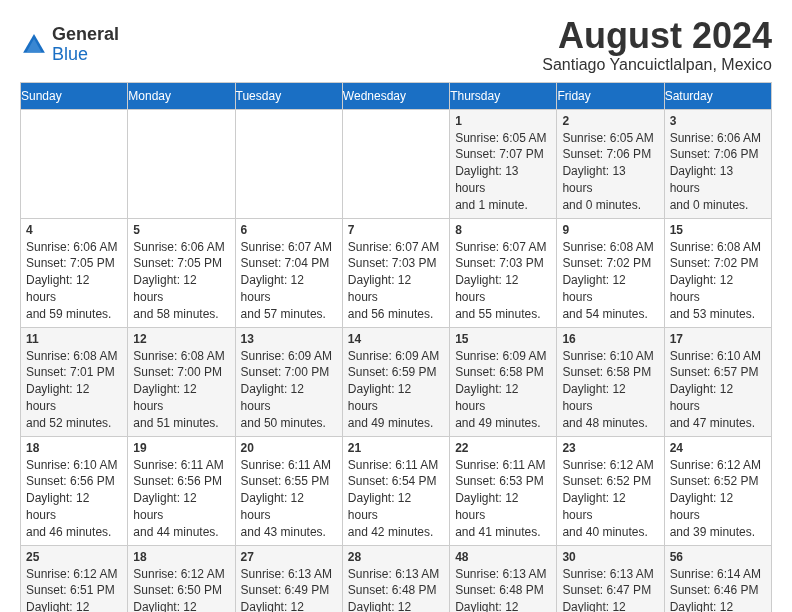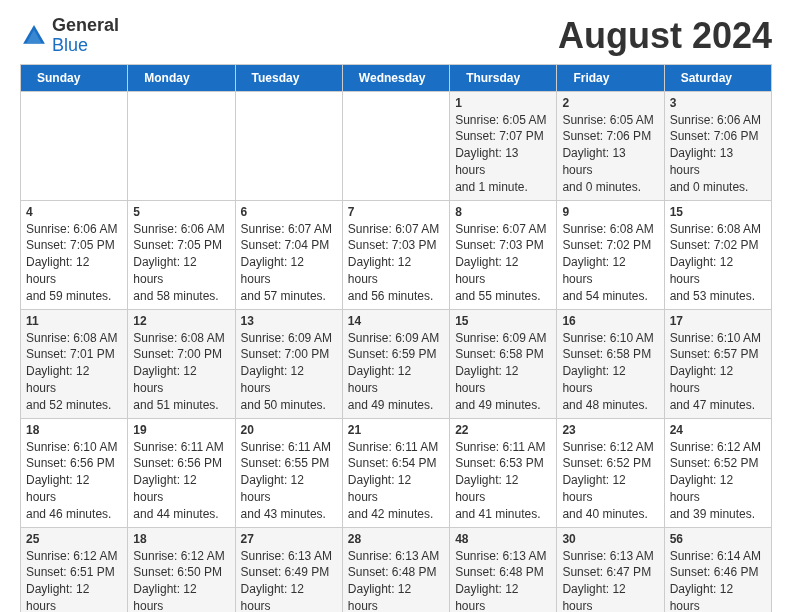--- a/index.html
+++ b/index.html
@@ -56,22 +56,22 @@
     }
     table {
       width: 100%;
       border-collapse: collapse;
       table-layout: fixed;
     }
     thead tr th {
       background-color: #1a6fc4;
       color: #fff;
       font-size: 12px;
-      font-weight: bold;
-      padding: 6px 16px;
+      font-weight: normal;
+      padding: 6px 0;
       text-align: left;
       border: 1px solid #ccc;
     }
     tbody tr td {
       vertical-align: top;
       border: 1px solid #ccc;
       padding: 4px 5px;
       font-size: 10.5px;
       color: #333;
       height: 88px;
@@ -107,20 +107,21 @@
       <polygon points="18,4 32,28 4,28" fill="#1a6fc4"></polygon>
       <polygon points="18,10 28,28 8,28" fill="#5aa0e0" opacity="0.5"></polygon>
     </svg>
     <div class="logo-text">
       <span class="logo-general">General</span>
       <span class="logo-blue">Blue</span>
     </div>
   </div>
   <div class="title-block">
     <div class="month-title">August 2024</div>
+    <div class="location-title">Santiago Yancuictlalpan, Mexico</div>
   </div>
 </div>
 
 <table>
   <thead>
     <tr>
     <th>Sunday</th>
         <th>Monday</th>
         <th>Tuesday</th>
         <th>Wednesday</th>

